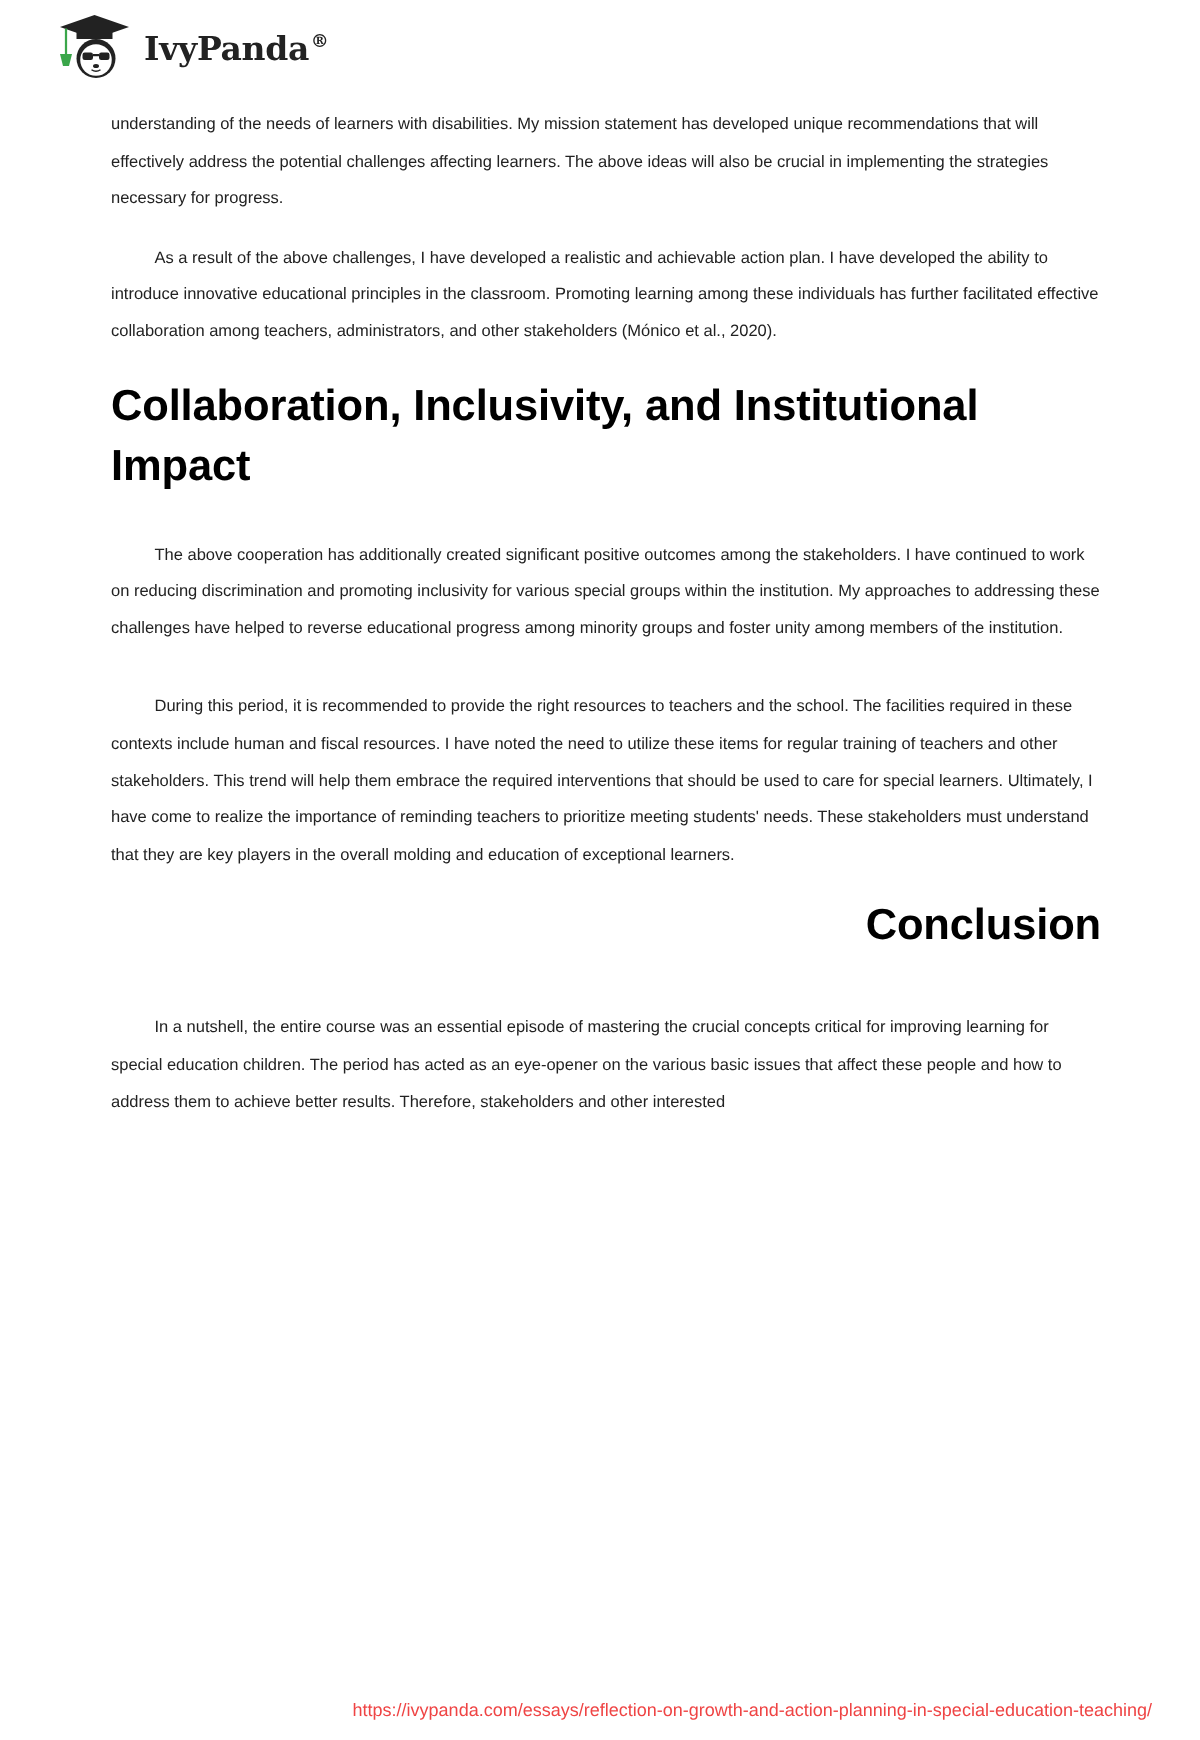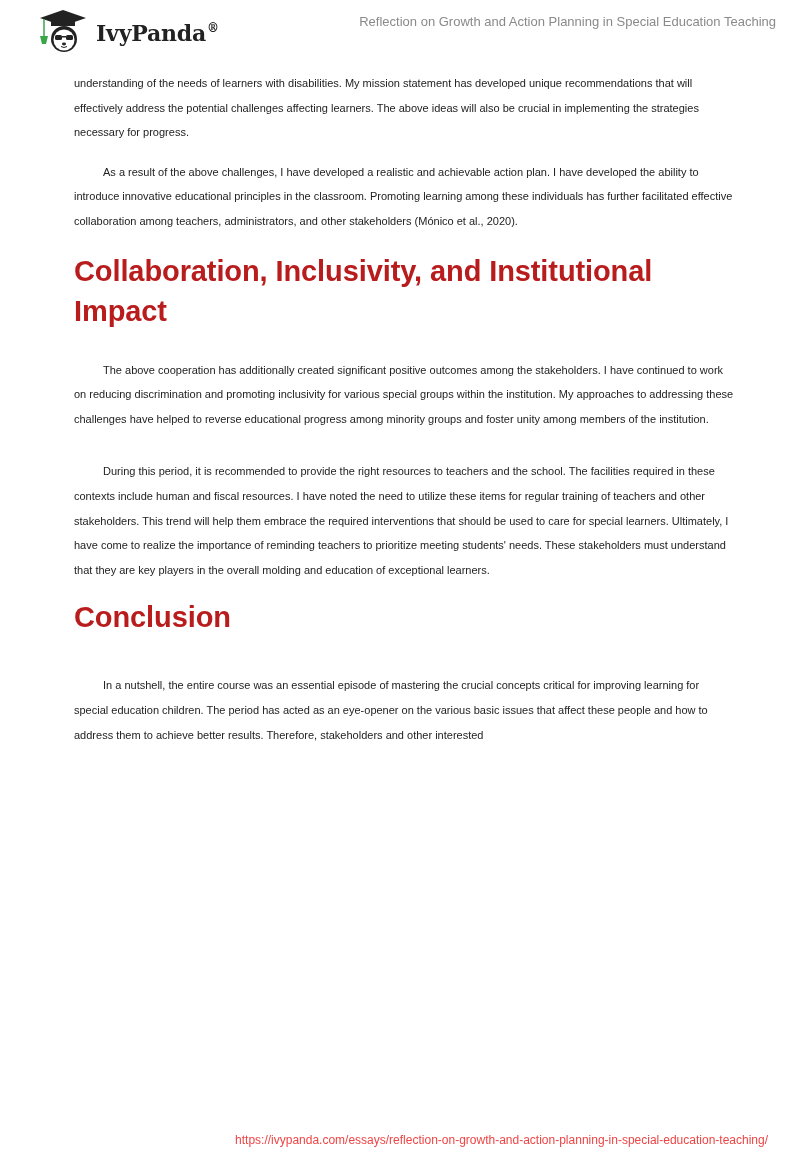--- a/index.html
+++ b/index.html
@@ -6,21 +6,21 @@
     body { width: 800px; height: 1160px; position: relative; overflow: hidden; font-family: "Liberation Sans", sans-serif; color: #222222; }
     .header { position: absolute; top: 0; left: 16px; width: 792px; height: 56px; }
     .logo { position: absolute; left: 20px; top: 8px; display: flex; align-items: center; }
     .logo svg { width: 54px; height: 46px; }
     .logo-text { font-family: "DejaVu Serif", serif; font-weight: bold; font-size: 22px; color: #222; margin-left: 6px; margin-top: 4px; letter-spacing: -0.2px; }
     .logo-text sup { font-size: 12px; font-weight: bold; vertical-align: 9px; margin-left: 1px; }
     .doc-title { position: absolute; right: 32px; top: 14px; font-size: 13px; color: #8a8a8a; }
     .content { position: absolute; left: 74px; top: 71px; width: 660px; }
     p { margin: 0 0 15px 0; font-size: 11px; line-height: 24.6px; color: #222; }
     p.indent { text-indent: 29px; }
-    h2 { margin: 0; font-size: 29px; line-height: 40px; font-weight: bold; color: #b91c1c; letter-spacing: -0.1px; }
+    h2 { margin: 0; font-size: 29px; line-height: 40px; font-weight: bold; color: #000000; letter-spacing: -0.1px; }
     .footer-url { position: absolute; right: 32px; top: 1133px; font-size: 12px; color: #ef4444; }
   </style>
 </head>
 <body>
 
 <div class="header">
   <div class="logo">
     <svg viewBox="0 0 54 46">
 
       <polygon points="27,2 50,10 27,18 4,10" fill="#222"></polygon>
@@ -34,29 +34,28 @@
 
       <rect x="19" y="27" width="7" height="5" rx="1.5" fill="#222"></rect>
       <rect x="30" y="27" width="7" height="5" rx="1.5" fill="#222"></rect>
       <rect x="26" y="28" width="4" height="1.5" fill="#222"></rect>
 
       <ellipse cx="28" cy="36" rx="2" ry="1.4" fill="#222"></ellipse>
       <path d="M25,38.5 Q28,40.5 31,38.5" stroke="#222" stroke-width="1" fill="none"></path>
     </svg>
     <span class="logo-text"><span>IvyPanda</span><sup>®</sup></span>
   </div>
-  <div class="doc-title">Reflection on Growth and Action Planning in Special Education Teaching</div>
 </div>
 
 <div class="content">
   <p>understanding of the needs of learners with disabilities. My mission statement has developed unique recommendations that will effectively address the potential challenges affecting learners. The above ideas will also be crucial in implementing the strategies necessary for progress.</p>
   <p class="indent">As a result of the above challenges, I have developed a realistic and achievable action plan. I have developed the ability to introduce innovative educational principles in the classroom. Promoting learning among these individuals has further facilitated effective collaboration among teachers, administrators, and other stakeholders (Mónico et al., 2020).</p>
 
   <h2 style="margin-top:17px;">Collaboration, Inclusivity, and Institutional Impact</h2>
   <p class="indent" style="margin-top:27px;">The above cooperation has additionally created significant positive outcomes among the stakeholders. I have continued to work on reducing discrimination and promoting inclusivity for various special groups within the institution. My approaches to addressing these challenges have helped to reverse educational progress among minority groups and foster unity among members of the institution.</p>
 
   <p class="indent" style="margin-top:28px;">During this period, it is recommended to provide the right resources to teachers and the school. The facilities required in these contexts include human and fiscal resources. I have noted the need to utilize these items for regular training of teachers and other stakeholders. This trend will help them embrace the required interventions that should be used to care for special learners. Ultimately, I have come to realize the importance of reminding teachers to prioritize meeting students' needs. These stakeholders must understand that they are key players in the overall molding and education of exceptional learners.</p>
 
-  <h2 style="">Conclusion</h2>
+  <h2 style="text-align:right;">Conclusion</h2>
   <p class="indent" style="margin-top:36px;">In a nutshell, the entire course was an essential episode of mastering the crucial concepts critical for improving learning for special education children. The period has acted as an eye-opener on the various basic issues that affect these people and how to address them to achieve better results. Therefore, stakeholders and other interested</p>
 </div>
 
 <div class="footer-url">https://ivypanda.com/essays/reflection-on-growth-and-action-planning-in-special-education-teaching/</div>
 
 </body></html>

